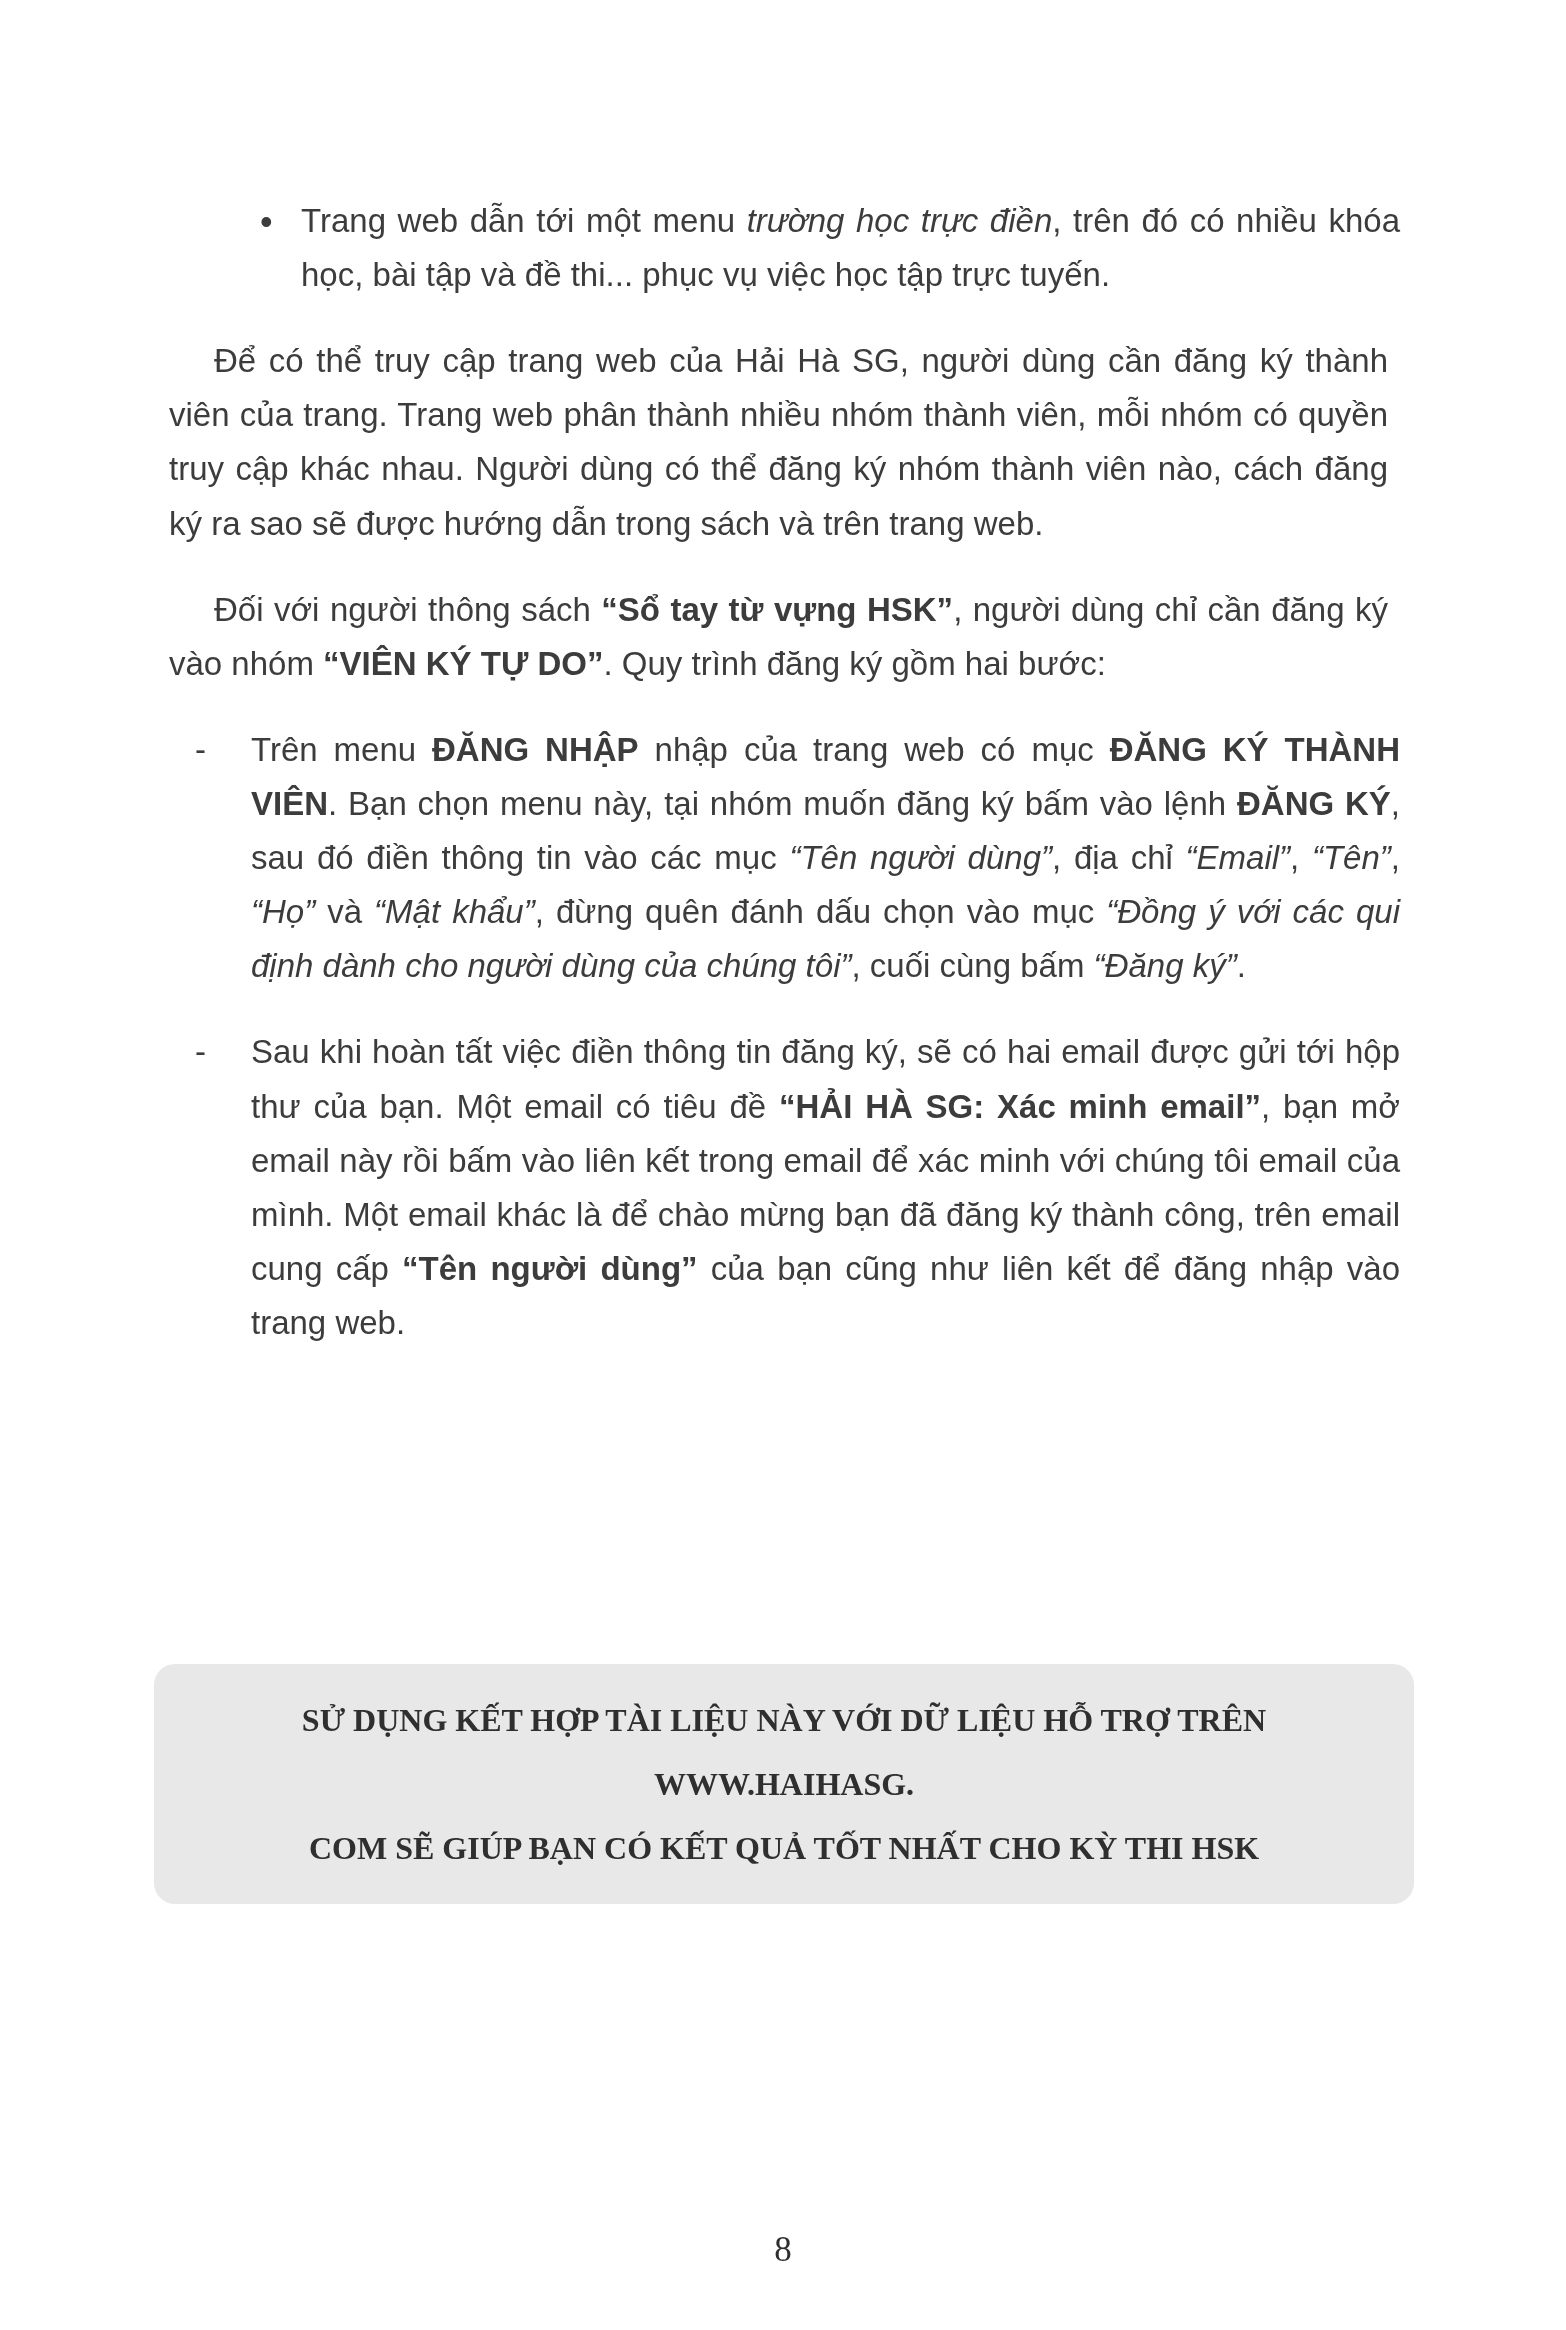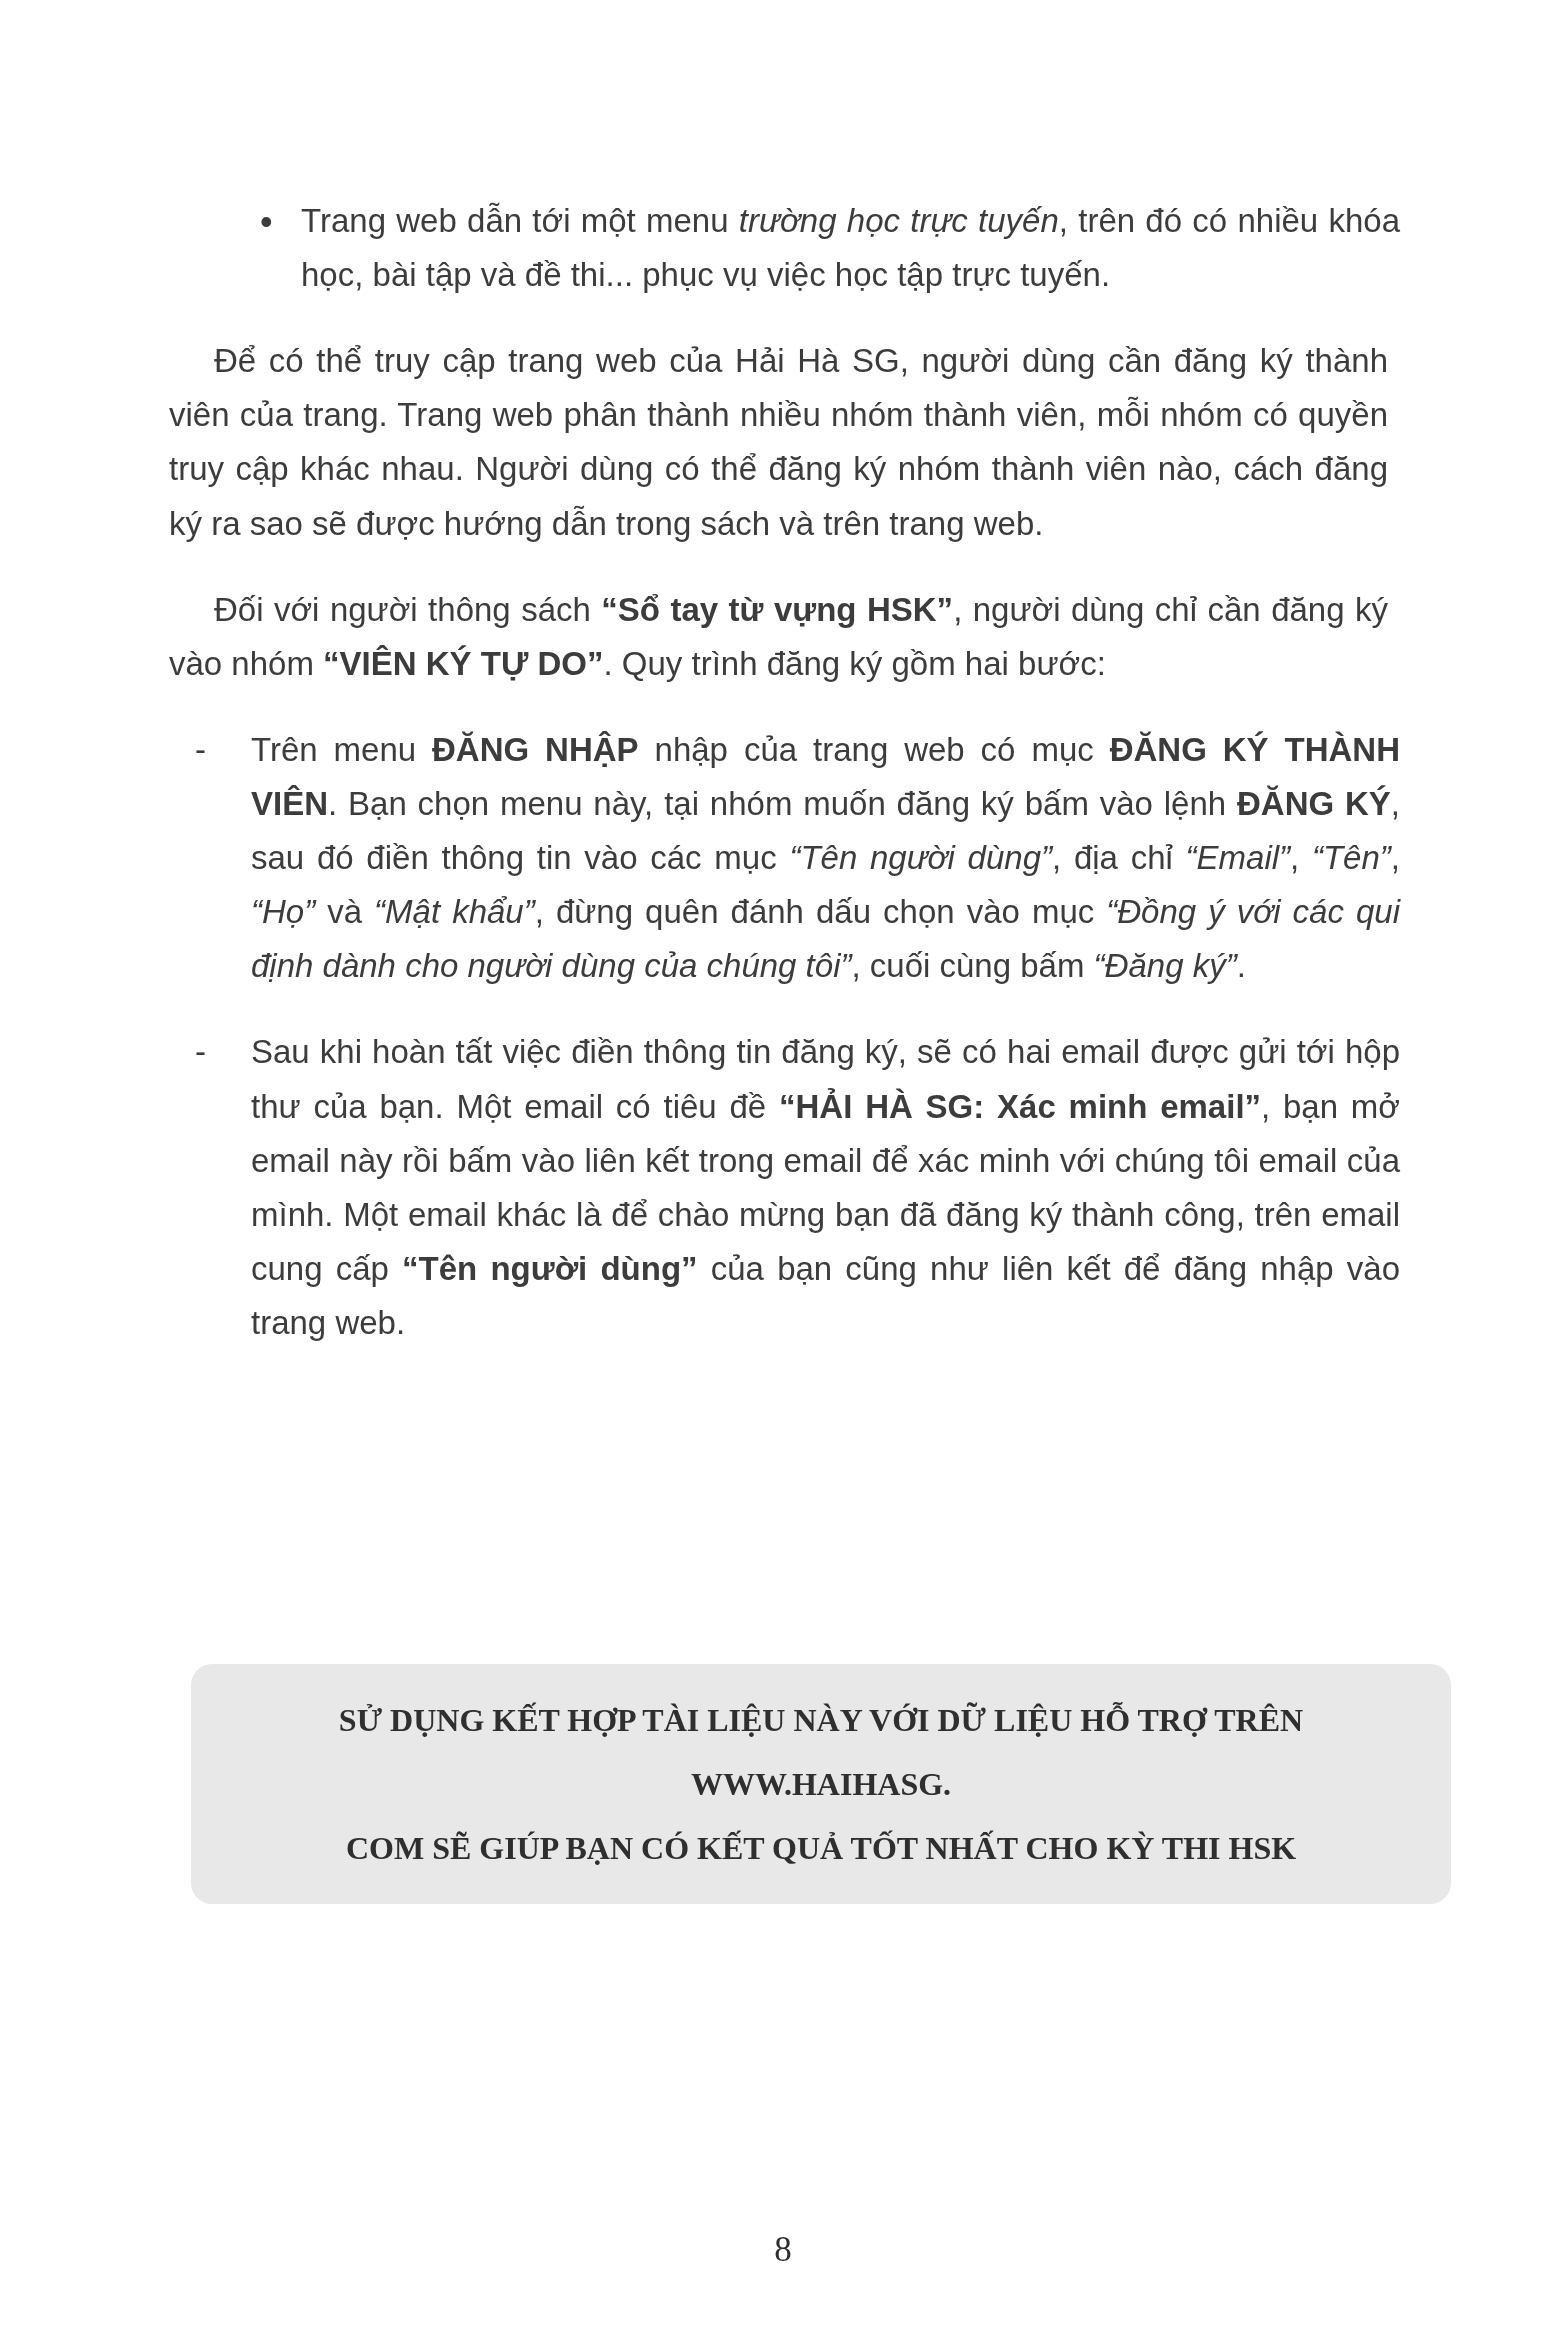--- a/index.html
+++ b/index.html
@@ -86,40 +86,40 @@
 </style>
 </head>
 <body>
 
 <div class="page" style="color: rgb(60, 60, 60); background: rgb(255, 255, 255);">
 
   <div class="content">
 
     <div class="bullet-item">
       <span class="marker">•</span>
-      <span class="rich"><span>Trang web dẫn tới một menu </span><span class="i">trường học trực tuyến</span><span>, trên đó có nhiều khóa học, bài tập và đề thi... phục vụ việc học tập trực tuyến.</span></span>
+      <span class="rich"><span>Trang web dẫn tới một menu </span><span class="i">trường học trực điền</span><span>, trên đó có nhiều khóa học, bài tập và đề thi... phục vụ việc học tập trực tuyến.</span></span>
     </div>
 
     <p class="para"><span>Để có thể truy cập trang web của Hải Hà SG, người dùng cần đăng ký thành viên của trang. Trang web phân thành nhiều nhóm thành viên, mỗi nhóm có quyền truy cập khác nhau. Người dùng có thể đăng ký nhóm thành viên nào, cách đăng ký ra sao sẽ được hướng dẫn trong sách và trên trang web.</span></p>
 
     <p class="para"><span>Đối với người thông sách </span><span class="b">“Sổ tay từ vựng HSK”</span><span>, người dùng chỉ cần đăng ký vào nhóm </span><span class="b">“VIÊN KÝ TỰ DO”</span><span>. Quy trình đăng ký gồm hai bước:</span></p>
 
     <div class="dash-item">
       <span class="marker">-</span>
       <span class="rich"><span>Trên menu </span><span class="b">ĐĂNG NHẬP</span><span> nhập của trang web có mục </span><span class="b">ĐĂNG KÝ THÀNH VIÊN</span><span>. Bạn chọn menu này, tại nhóm muốn đăng ký bấm vào lệnh </span><span class="b">ĐĂNG KÝ</span><span>, sau đó điền thông tin vào các mục </span><span class="i">“Tên người dùng”</span><span>, địa chỉ </span><span class="i">“Email”</span><span>, </span><span class="i">“Tên”</span><span>, </span><span class="i">“Họ”</span><span> và </span><span class="i">“Mật khẩu”</span><span>, đừng quên  đánh dấu chọn vào mục </span><span class="i">“Đồng ý với các qui định dành cho người dùng của chúng tôi”</span><span>, cuối cùng bấm </span><span class="i">“Đăng ký”</span><span>.</span></span>
     </div>
 
     <div class="dash-item">
       <span class="marker">-</span>
       <span class="rich"><span>Sau khi hoàn tất việc điền thông tin đăng ký, sẽ có hai email được gửi tới hộp thư của bạn. Một email có tiêu đề </span><span class="b">“HẢI HÀ SG: Xác minh email”</span><span>, bạn mở email này rồi bấm vào liên kết trong email để xác minh với chúng tôi email của mình. Một email khác là để chào mừng bạn đã đăng ký thành công, trên email cung cấp </span><span class="b">“Tên người dùng”</span><span> của bạn cũng như liên kết để đăng nhập vào trang web.</span></span>
     </div>
 
   </div>
 
-  <div class="note-box" style="background: rgb(232, 232, 232); margin-left: 37px;">
+  <div class="note-box" style="background: rgb(232, 232, 232);">
     <div>SỬ DỤNG KẾT HỢP TÀI LIỆU NÀY VỚI DỮ LIỆU HỖ TRỢ TRÊN WWW.HAIHASG.</div>
     <div>COM SẼ GIÚP BẠN CÓ KẾT QUẢ TỐT NHẤT CHO KỲ THI HSK</div>
   </div>
 
   <div class="page-number">8</div>
 
 </div>
 
 
 </body></html>

